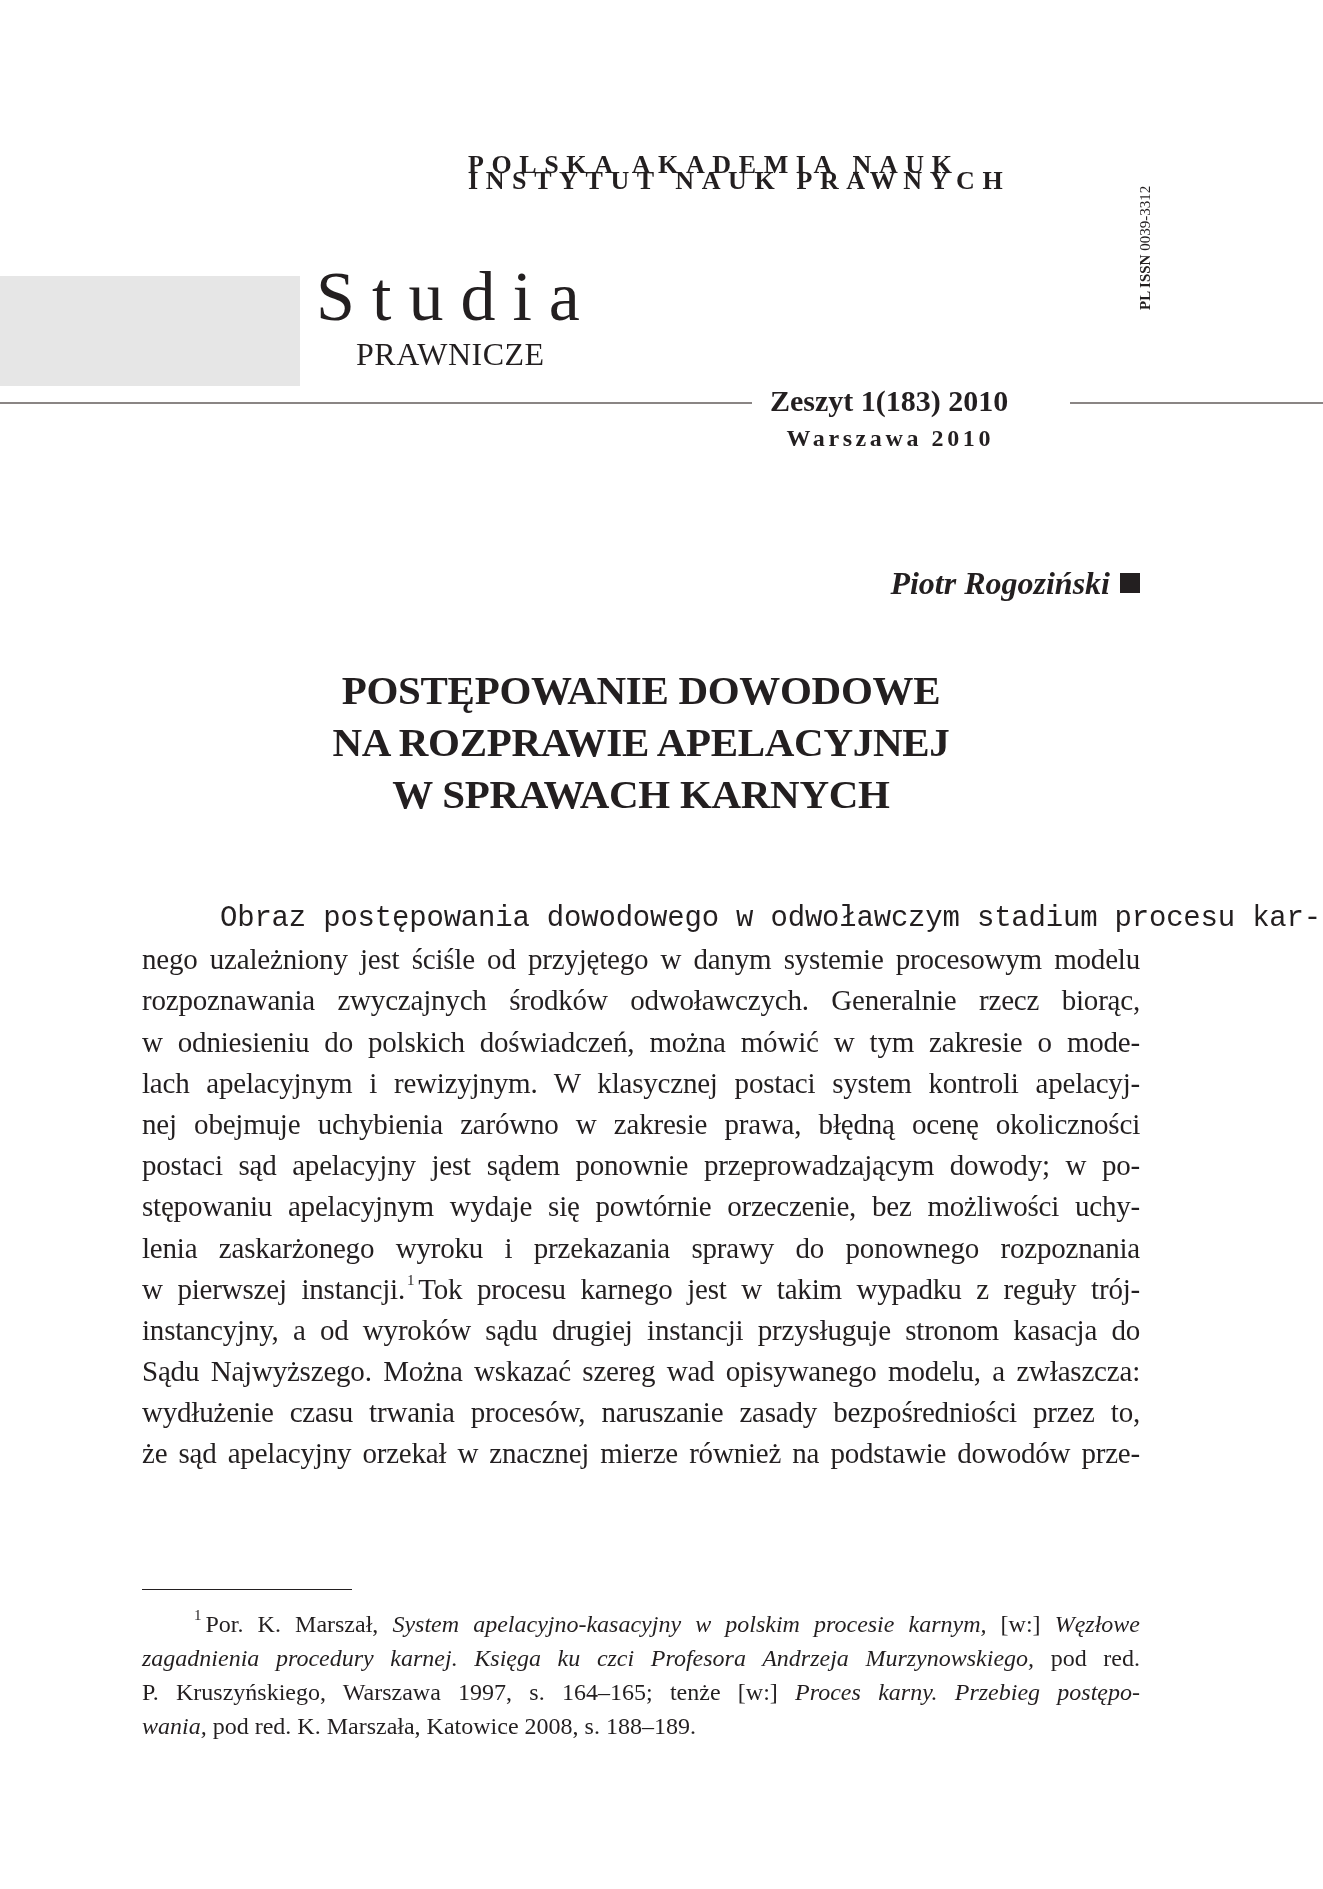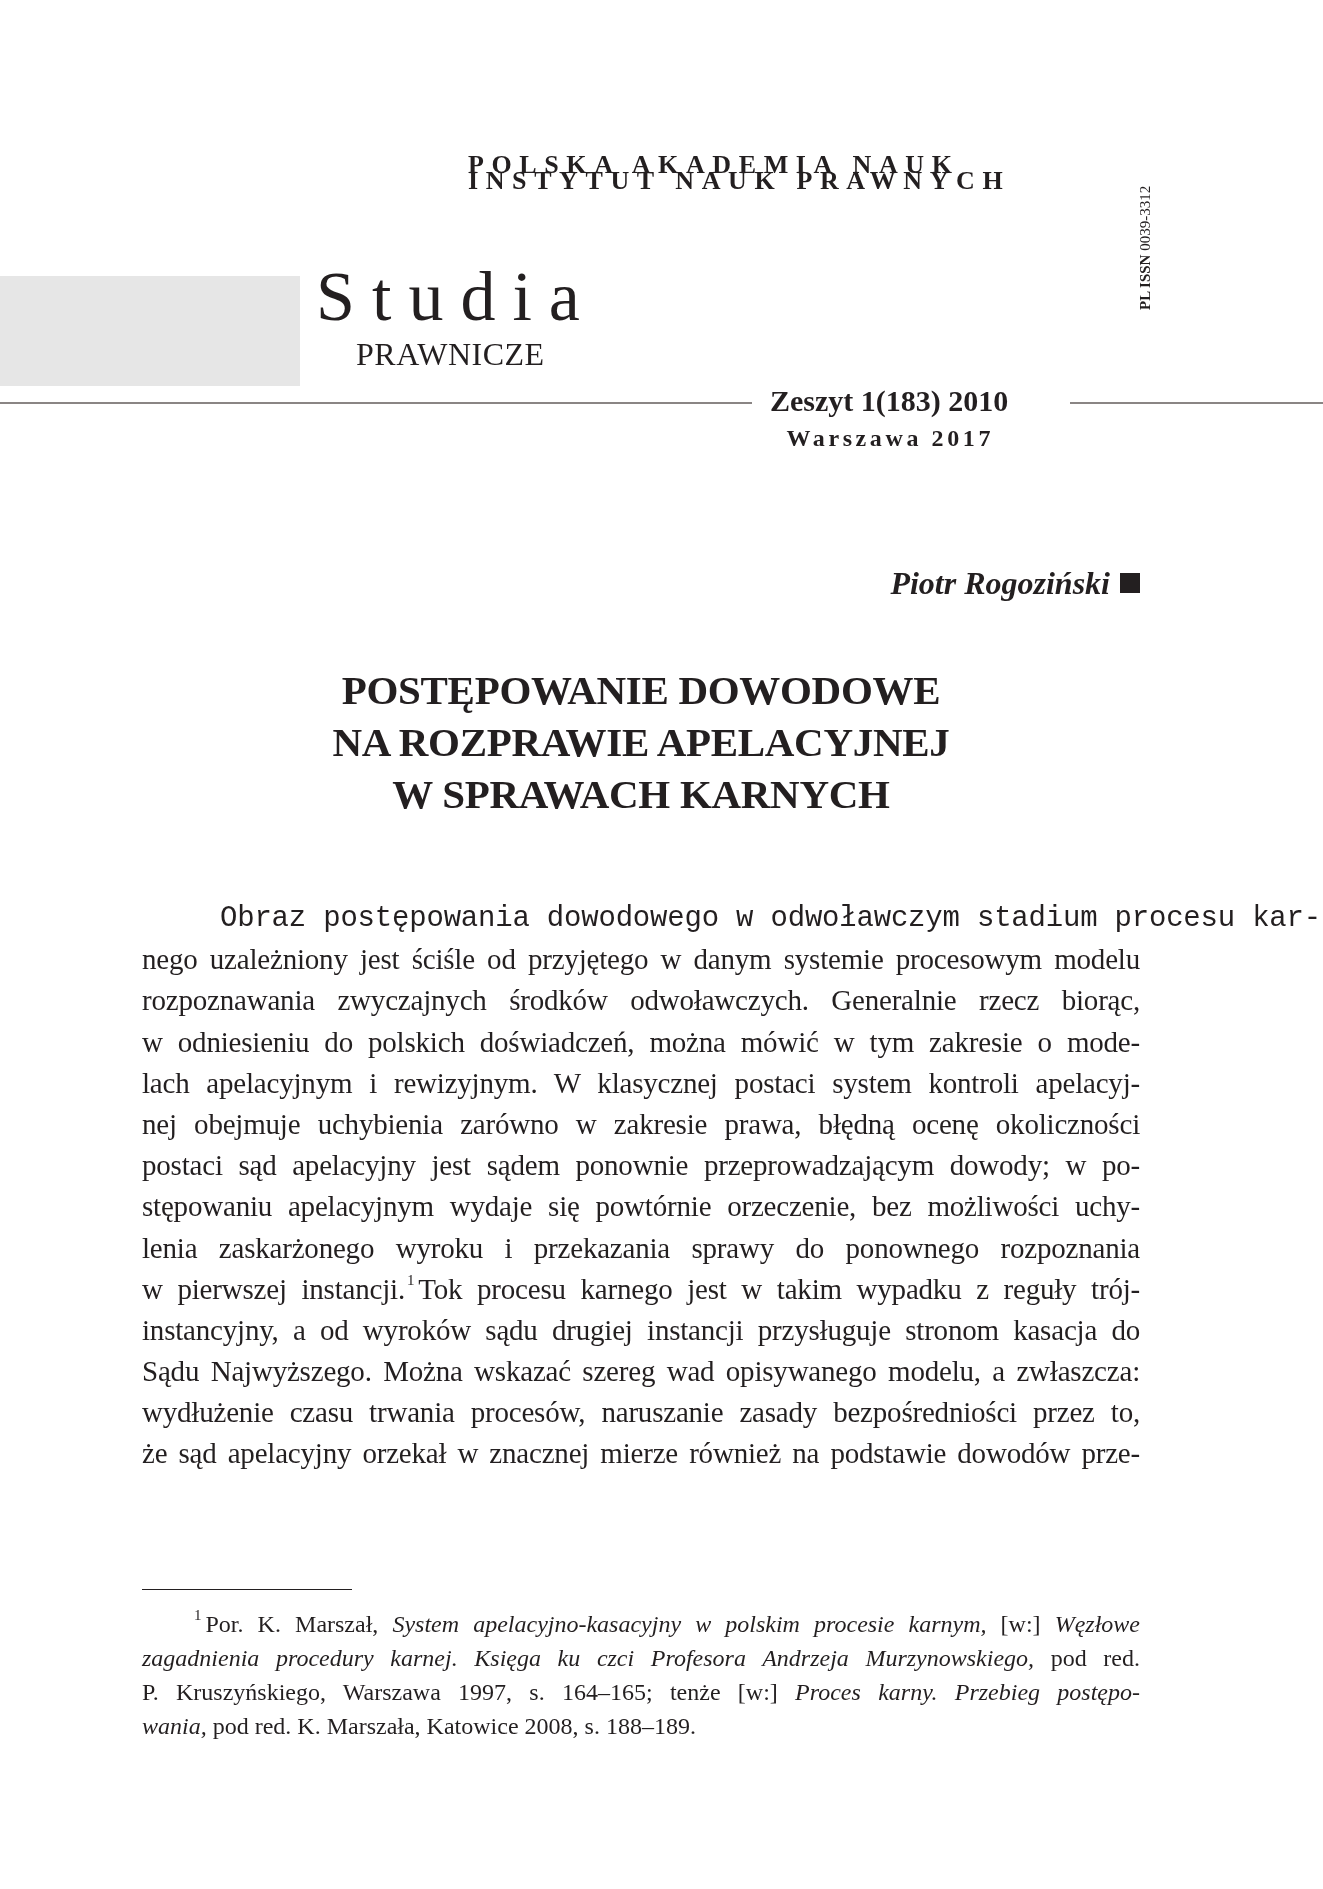--- a/index.html
+++ b/index.html
@@ -89,21 +89,21 @@
 <div class="abs" id="issn"><b>PL ISSN</b> <span>0039-3312</span></div>
 
 <div class="abs" id="graybox"></div>
 <div class="abs" id="studia">Studia</div>
 <div class="abs" id="prawnicze">PRAWNICZE</div>
 
 <div class="abs rule" id="rule-left"></div>
 <div class="abs rule" id="rule-right"></div>
 
 <div class="abs" id="zeszyt">Zeszyt 1(183) 2010</div>
-<div class="abs" id="warszawa">Warszawa 2017</div>
+<div class="abs" id="warszawa">Warszawa 2010</div>
 
 <div class="abs" id="author"><span>Piotr Rogoziński</span><span id="author-square"></span></div>
 
 <div class="abs" id="title">
   <div>POSTĘPOWANIE DOWODOWE</div>
   <div>NA ROZPRAWIE APELACYJNEJ</div>
   <div>W SPRAWACH KARNYCH</div>
 </div>
 
 <div class="abs" id="body">

